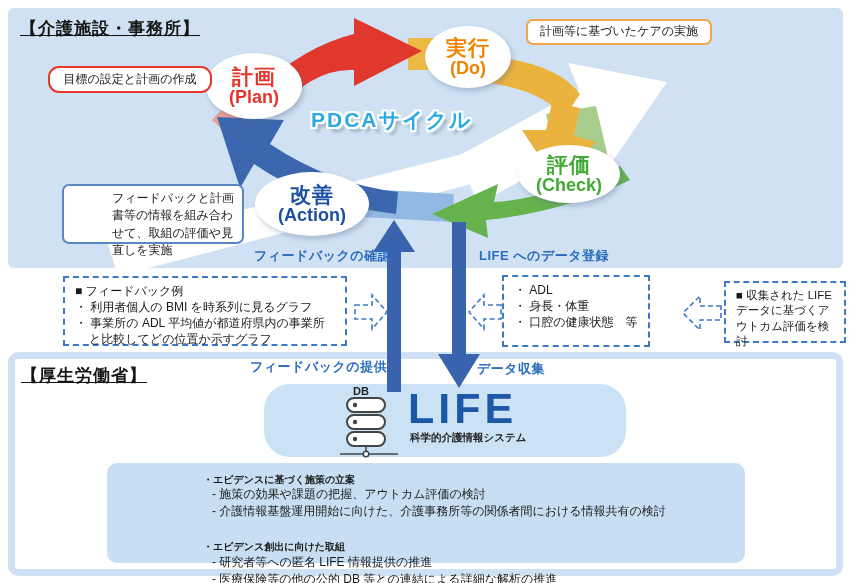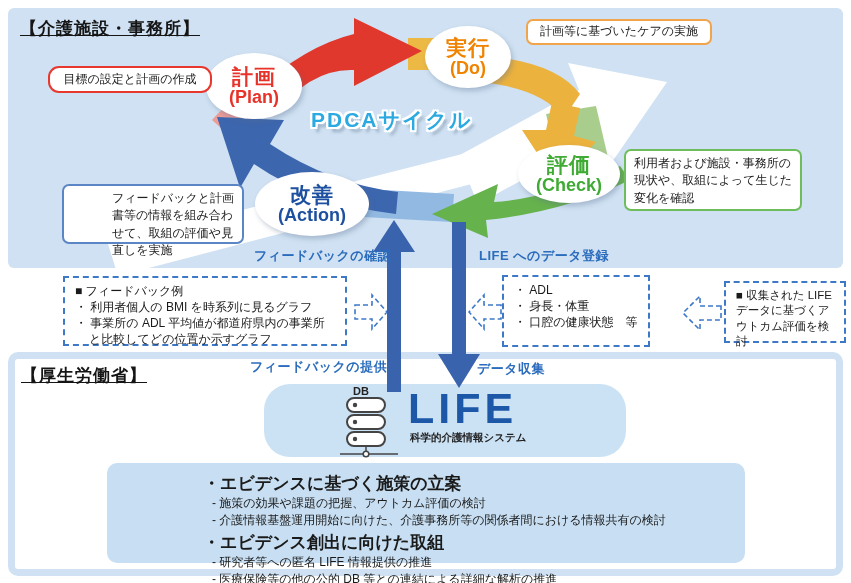--- a/index.html
+++ b/index.html
@@ -62,23 +62,23 @@
               background:#cbe2f5; border-radius:26px; z-index:9; }
   .db-label { position:absolute; left:353px; top:385px; font-size:11px; font-weight:bold; color:#222; z-index:11; }
   .db-icon  { position:absolute; left:340px; top:397px; z-index:11; }
   .life-logo { position:absolute; left:408px; top:384px; font-size:43px; font-weight:bold;
                color:#1c57a8; letter-spacing:4px; z-index:11; }
   .life-sub  { position:absolute; left:410px; top:431px; font-size:10.5px; font-weight:bold; color:#222; z-index:11; }
 
   .policy-box { position:absolute; left:107px; top:463px; width:638px; height:100px;
                 background:#c8dff3; border-radius:10px; z-index:9; padding:8px 10px 0 96px;
                 font-size:12px; line-height:1.3; color:#1a1a1a; }
-  .policy-box .group-heading { font-size:17px; font-weight:bold; margin-top:2px; }
+  .policy-box .group-heading { font-size:10px; font-weight:bold; margin-top:2px; }
   .policy-box .group-item { padding-left:9px; margin-top:1px; }
-  .policy-box .g2 { margin-top:4px; }
+  .policy-box .g2 { margin-top:22px;font-family:Liberation Mono, monospace; }
 </style>
 </head>
 <body>
 
 <div class="stage">
 
   <div class="facility">
     <svg class="cycle-svg" width="835" height="260" viewBox="0 0 835 260">
 
       <polygon points="100,236 470,142 479,172 110,268" fill="#ffffff"></polygon>
@@ -112,21 +112,20 @@
       <span class="jp">評価</span>
       <span class="en">(Check)</span>
     </div>
     <div class="node node-action">
       <span class="jp">改善</span>
       <span class="en">(Action)</span>
     </div>
 
     <div class="callout center co-plan">目標の設定と計画の作成</div>
     <div class="callout center co-do">計画等に基づいたケアの実施</div>
-    <div class="callout co-check">利用者および施設・事務所の現状や、取組によって生じた変化を確認</div>
     <div class="callout co-action">フィードバックと計画書等の情報を組み合わせて、取組の評価や見直しを実施</div>
 
     <div class="flow-label" style="left:246px; top:239px;">フィードバックの確認</div>
     <div class="flow-label" style="left:471px; top:239px;">LIFE へのデータ登録</div>
   </div>
 
   <svg class="vert-arrow" style="left:373px; top:220px;" width="42" height="172" viewBox="0 0 42 172">
     <polygon points="21,0 42,32 28,32 28,172 14,172 14,32 0,32" fill="#3a63ae"></polygon>
   </svg>
   <svg class="vert-arrow" style="left:438px; top:222px;" width="42" height="166" viewBox="0 0 42 166">

